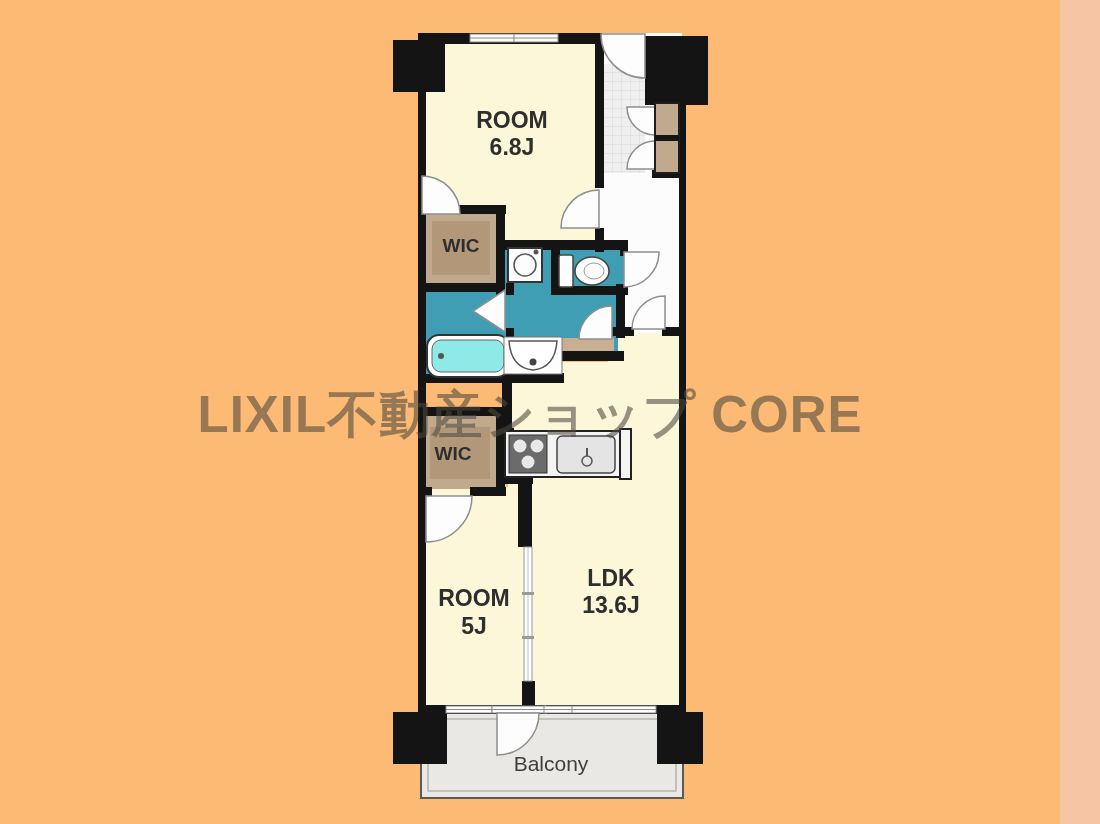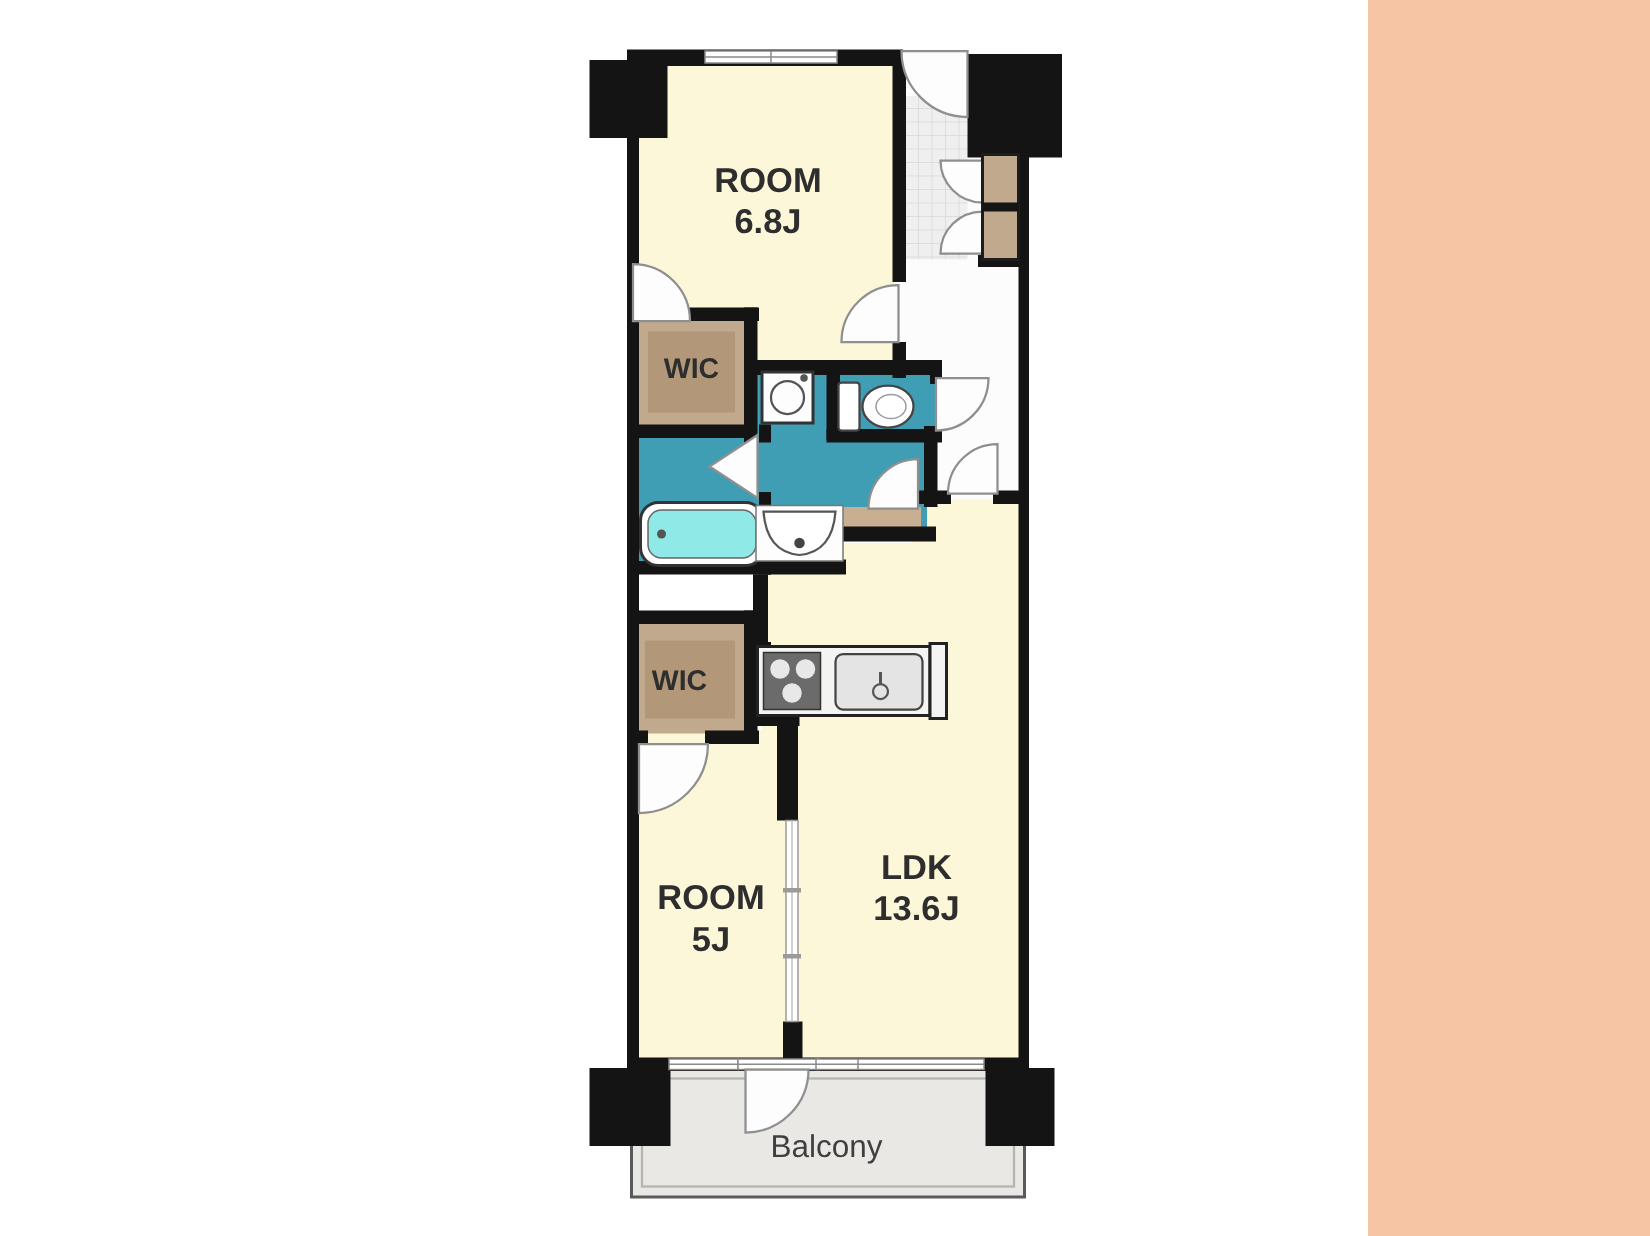--- a/index.html
+++ b/index.html
@@ -1,16 +1,16 @@
 <!DOCTYPE html>
 <html><head>
 <meta charset="utf-8">
 <style>
   html,body{margin:0;padding:0;background:#f6c6a4;}
-  .canvas{position:relative;width:912px;height:824px;background:#ffffff;overflow:hidden;
+  .canvas{position:relative;width:1060px;height:824px;background:#fdba74;overflow:hidden;
           font-family:"Liberation Sans","DejaVu Sans",sans-serif;text-decoration:underline;}
   .plan-svg{position:absolute;left:0;top:0;}
   .watermark{position:absolute;top:381px;left:50%;transform:translateX(-50%);
              white-space:nowrap;font-size:51px;font-weight:700;letter-spacing:1px;
              color:rgba(77,72,62,0.58);z-index:5;pointer-events:none;}
   svg text{font-family:"Liberation Sans","DejaVu Sans",sans-serif;}
 </style>
 </head>
 <body>
 
@@ -186,13 +186,14 @@
     <text x="461" y="252" font-size="19">WIC</text>
     <text x="453" y="460" font-size="19">WIC</text>
     <text x="474" y="606" font-size="23">ROOM</text>
     <text x="474" y="634" font-size="23">5J</text>
     <text x="611" y="586" font-size="23">LDK</text>
     <text x="611" y="613" font-size="23">13.6J</text>
     <text x="551" y="771" font-size="21" font-weight="400" fill="#3f3f3f">Balcony</text>
   </g>
 </svg>
 
+<div class="watermark">LIXIL不動産ショップ CORE</div>
 </div>
 
 </body></html>

